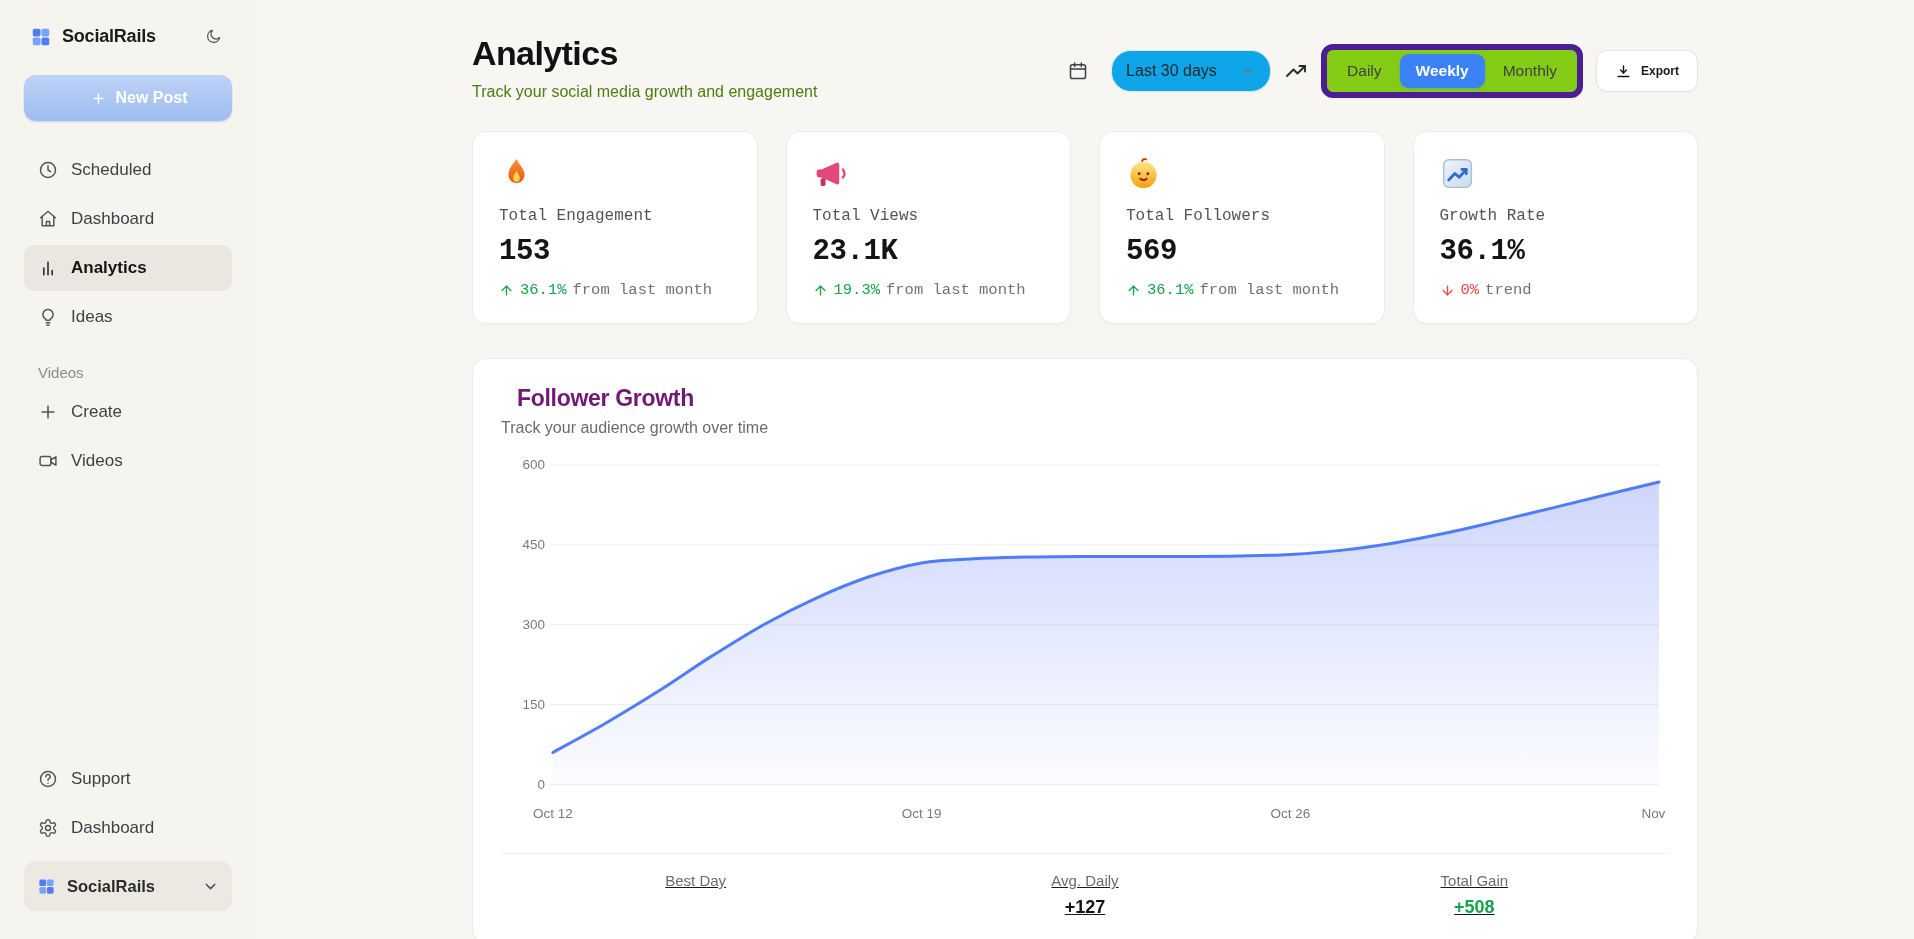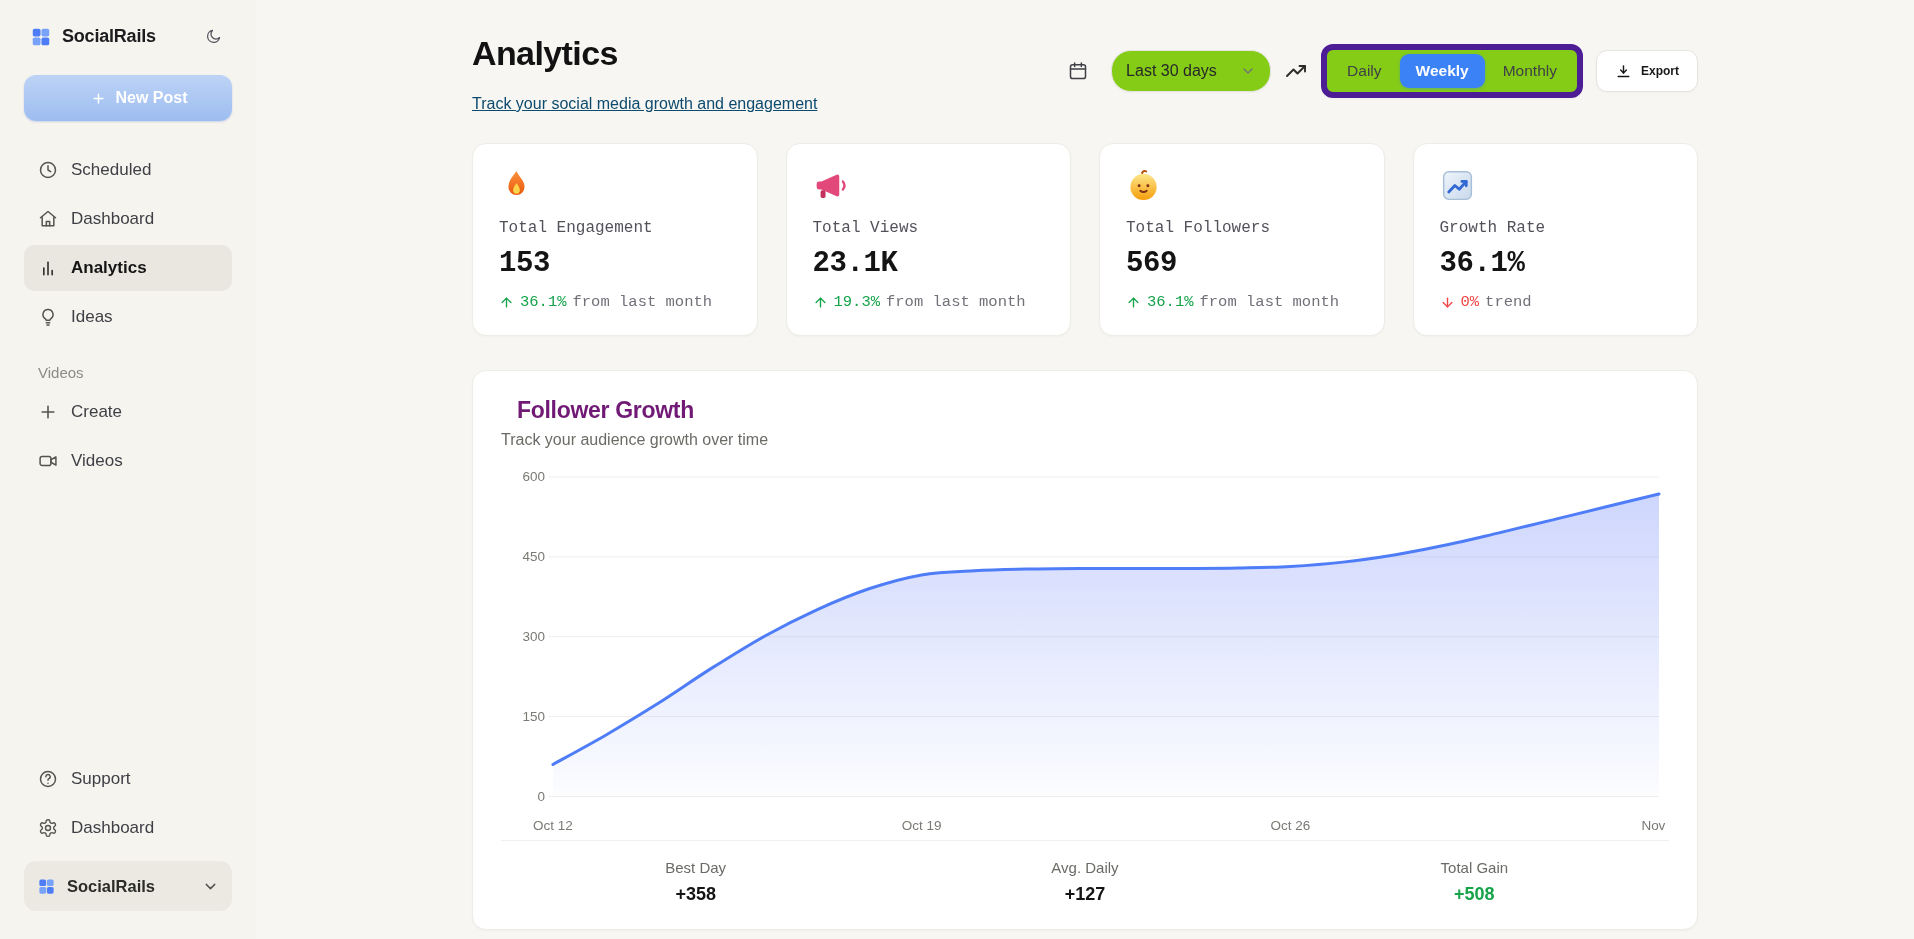--- a/index.html
+++ b/index.html
@@ -47,27 +47,27 @@
     background:#ebe9e2; display:flex; align-items:center; gap:11px;
     padding:0 13px; cursor:pointer;
   }
   .account-label { flex:1; font-size:16.5px; font-weight:600; color:#2b2b28; }
   .chev { width:17px; height:17px; color:#55554f; }
   
   .main { margin-left:256px; height:939px; }
   .content { width:1226px; margin:0 auto; padding-top:34px; }
   .page-header { display:flex; justify-content:space-between; align-items:flex-start; }
   .page-title { font-size:34px; font-weight:700; letter-spacing:-0.6px; color:#121212; }
-  .page-subtitle { margin-top:22px; font-size:16px; color:#0c4a6e;text-decoration:underline; }
+  .page-subtitle { margin-top:10px; font-size:16px; color:#4d7c0f; }
   .controls { display:flex; align-items:center; gap:13px; margin-top:10px; }
   .icon-btn { width:40px; height:40px; border:none; background:none; display:flex; align-items:center; justify-content:center; color:#3f3f46; cursor:pointer; }
   .icon-btn svg { width:20px; height:20px; }
   .select-btn {
     height:42px; width:160px; padding:0 14px;
-    background:#84cc16; border:1px solid #e6e4df; border-radius:20px;
+    background:#0ea5e9; border:1px solid #e6e4df; border-radius:20px;
     display:flex; align-items:center; justify-content:space-between;
     font-size:16px; color:#27272a; cursor:pointer; box-shadow:0 1px 2px rgba(0,0,0,.03);
     font-family:inherit;
   }
   .spark { width:24px; height:24px; color:#2b2b28; }
   .segment {
     background:#84cc16; border:6px solid #4c1d95; border-radius:12px;
     padding:4px; display:flex; gap:2px; box-shadow:0 1px 2px rgba(0,0,0,.03);
   }
   .segment button {
@@ -103,21 +103,21 @@
     margin-top:34px; background:#ffffff; border:1px solid #edece7; border-radius:14px;
     padding:26px 28px 24px; box-shadow:0 1px 2px rgba(0,0,0,.03);
   }
   .chart-title { font-size:23px; font-weight:700; letter-spacing:-0.3px; color:#701a75;margin-left:16px; }
   .chart-subtitle { margin-top:7px; font-size:16px; color:#6b6b66; }
   #growth-chart { display:block; width:100%; margin-top:12px; }
   .gridline { stroke:#efeeea; stroke-width:1; }
   .tick { fill:#7a7a74; font-size:13.5px; font-family:"Liberation Sans",sans-serif; }
   .ytick { text-anchor:end; }
   .xtick { text-anchor:middle; }
-  .summary { border-top:1px solid #f0efeb; margin-top:0; padding-top:18px; display:flex; }
+  .summary { border-top:1px solid #f0efeb; margin-top:25px; padding-top:18px; display:flex;text-decoration:underline; }
   .summary-col { flex:1; text-align:center; }
   .summary-label { font-size:15px; color:#6b6b66; }
   .summary-value { margin-top:8px; font-size:18px; font-weight:700; color:#141414; }
   .summary-value.green { color:#16a34a; }
 </style>
 </head>
 <body>
 
 <aside class="sidebar">
   <div class="logo-row">
@@ -388,21 +388,20 @@
           <text x="421.3333333333333" y="370" class="tick xtick">Oct 19</text>
           <text x="790.6666666666666" y="370" class="tick xtick">Oct 26</text>
           <text x="1160" y="370" class="tick xtick">Nov 2</text>
           <path d="M 52 304 C 60.8 299.1, 87.2 284.9, 104.8 274.7 C 122.3 264.4, 139.9 253.8, 157.5 242.7 C 175.1 231.6, 192.7 219.1, 210.3 208.0 C 227.9 196.9, 245.5 185.8, 263.0 176.0 C 280.6 166.2, 298.2 157.3, 315.8 149.3 C 333.4 141.3, 351.0 133.9, 368.6 128.0 C 386.2 122.1, 403.7 117.2, 421.3 114.1 C 438.9 111.1, 456.5 110.8, 474.1 109.9 C 491.7 108.9, 509.3 108.6, 526.9 108.3 C 544.4 107.9, 562.0 107.8, 579.6 107.7 C 597.2 107.6, 614.8 107.7, 632.4 107.7 C 650.0 107.7, 667.6 107.8, 685.1 107.7 C 702.7 107.6, 720.3 107.6, 737.9 107.2 C 755.5 106.8, 773.1 106.6, 790.7 105.6 C 808.3 104.6, 825.8 103.3, 843.4 101.3 C 861.0 99.4, 878.6 96.8, 896.2 93.9 C 913.8 90.9, 931.4 87.5, 949.0 83.7 C 966.5 80.0, 984.1 75.6, 1001.7 71.5 C 1019.3 67.3, 1036.9 62.9, 1054.5 58.7 C 1072.1 54.4, 1089.7 50.1, 1107.2 45.9 C 1124.8 41.6, 1151.2 35.2, 1160.0 33.1 L 1160 336 L 52 336 Z" fill="url(#areaGrad)"></path>
           <path d="M 52 304 C 60.8 299.1, 87.2 284.9, 104.8 274.7 C 122.3 264.4, 139.9 253.8, 157.5 242.7 C 175.1 231.6, 192.7 219.1, 210.3 208.0 C 227.9 196.9, 245.5 185.8, 263.0 176.0 C 280.6 166.2, 298.2 157.3, 315.8 149.3 C 333.4 141.3, 351.0 133.9, 368.6 128.0 C 386.2 122.1, 403.7 117.2, 421.3 114.1 C 438.9 111.1, 456.5 110.8, 474.1 109.9 C 491.7 108.9, 509.3 108.6, 526.9 108.3 C 544.4 107.9, 562.0 107.8, 579.6 107.7 C 597.2 107.6, 614.8 107.7, 632.4 107.7 C 650.0 107.7, 667.6 107.8, 685.1 107.7 C 702.7 107.6, 720.3 107.6, 737.9 107.2 C 755.5 106.8, 773.1 106.6, 790.7 105.6 C 808.3 104.6, 825.8 103.3, 843.4 101.3 C 861.0 99.4, 878.6 96.8, 896.2 93.9 C 913.8 90.9, 931.4 87.5, 949.0 83.7 C 966.5 80.0, 984.1 75.6, 1001.7 71.5 C 1019.3 67.3, 1036.9 62.9, 1054.5 58.7 C 1072.1 54.4, 1089.7 50.1, 1107.2 45.9 C 1124.8 41.6, 1151.2 35.2, 1160.0 33.1" fill="none" stroke="#4f7df8" stroke-width="3" stroke-linecap="round"></path>
         </svg>
 
       <div class="summary">
         <div class="summary-col">
           <div class="summary-label">Best Day</div>
-          <div class="summary-value">+358</div>
         </div>
         <div class="summary-col">
           <div class="summary-label">Avg. Daily</div>
           <div class="summary-value">+127</div>
         </div>
         <div class="summary-col">
           <div class="summary-label">Total Gain</div>
           <div class="summary-value green">+508</div>
         </div>
       </div>

